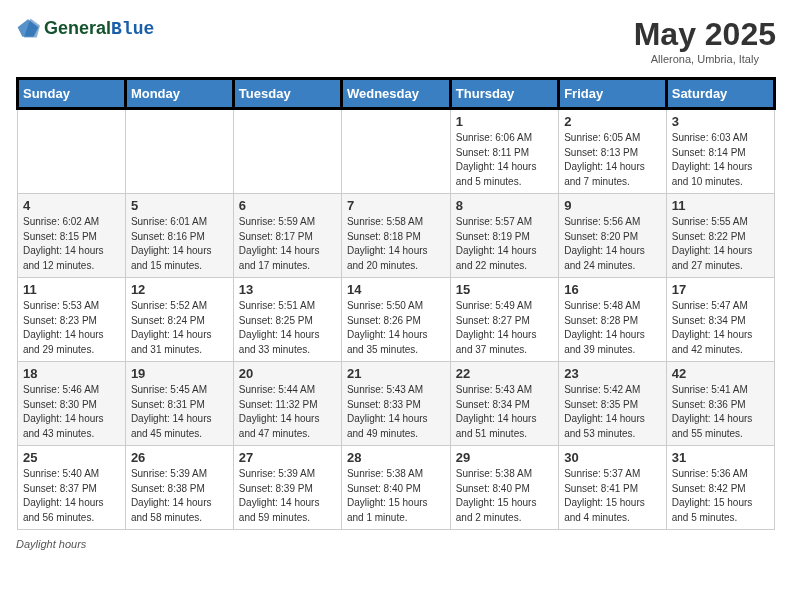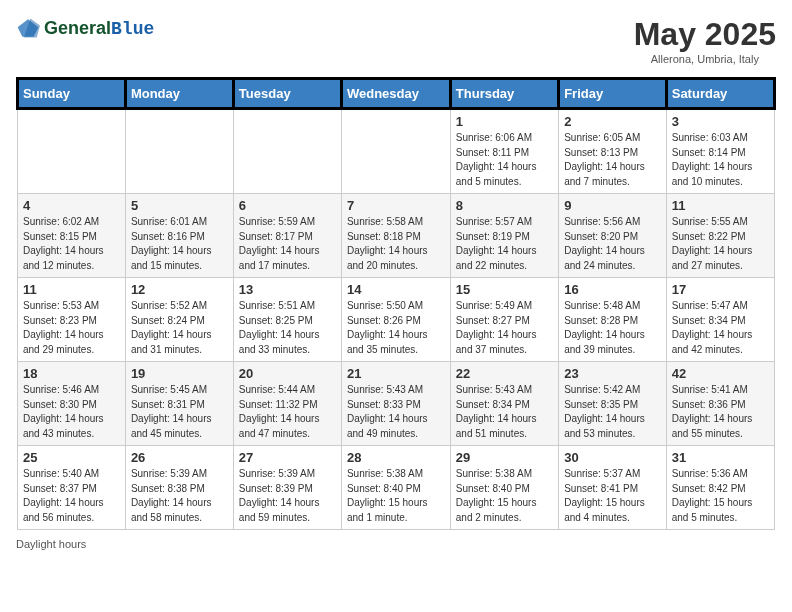--- a/index.html
+++ b/index.html
@@ -85,20 +85,21 @@
       line-height: 1.45;
       color: #333;
     }
     .empty-cell {
       background: #fff !important;
     }
     .footer-note {
       margin-top: 8px;
       font-size: 11px;
       color: #555;
+      font-style: italic;
     }
   </style>
 </head>
 <body>
 
 <div class="header">
   <div class="logo">
     <svg class="logo-icon" viewBox="0 0 30 30" xmlns="http://www.w3.org/2000/svg">
       <polygon points="15,4 28,14 22,26 8,26 2,14" fill="#3a7fc1" opacity="0.85"></polygon>
       <polygon points="18,3 30,12 26,27 10,27" fill="#1a5fa8" opacity="0.5"></polygon>

